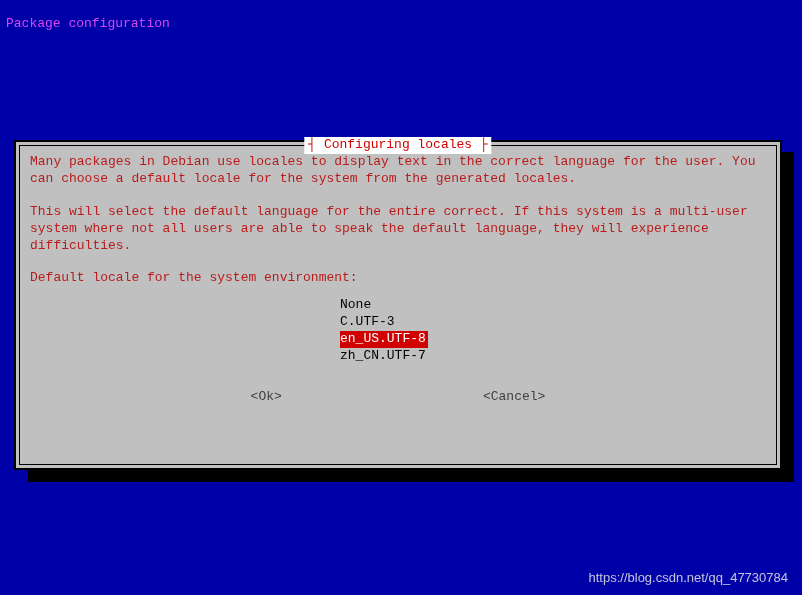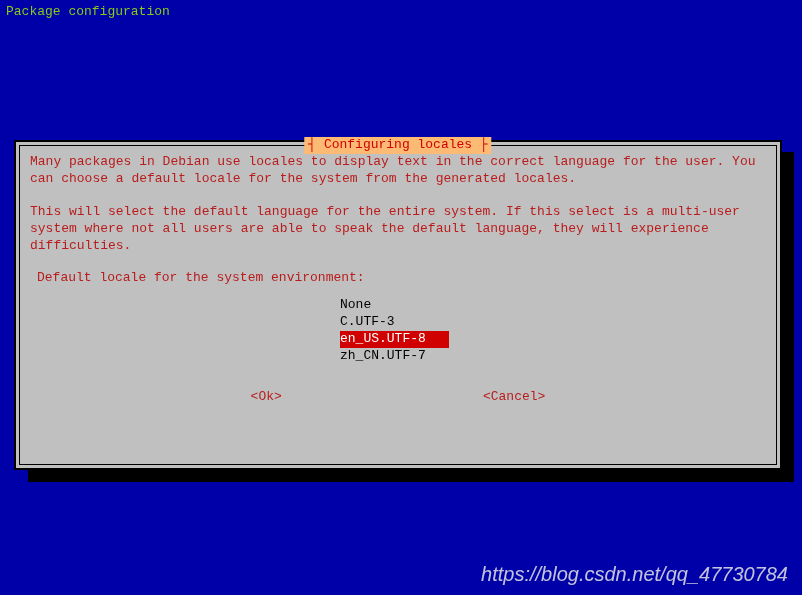--- a/index.html
+++ b/index.html
@@ -7,22 +7,22 @@
     width: 802px;
     height: 595px;
     background: #0000a8;
     font-family: "Courier New", Courier, monospace;
     font-size: 13px;
     line-height: 1.3;
     overflow: hidden;
     position: relative;
   }
   .header {
-    color: #84cc16;
-    padding: 4px 6px;
+    color: #d946ef;
+    padding: 16px 6px;
   }
   .shadow {
     position: absolute;
     left: 28px;
     top: 152px;
     width: 766px;
     height: 330px;
     background: #000000;
   }
   .dialog {
@@ -40,81 +40,80 @@
     height: 100%;
     border: 1px solid #000000;
     position: relative;
     padding: 8px 10px;
   }
   .title {
     position: absolute;
     top: -9px;
     left: 50%;
     transform: translateX(-50%);
-    background: #fdba74;
+    background: #ffffff;
     color: #d00000;
     padding: 0 4px;
     white-space: pre;
   }
   .body-text {
     color: #b91c1c;
     white-space: pre-wrap;
   }
   .para { margin-bottom: 16px; }
-  .prompt { margin-bottom: 10px; margin-left: 7px; }
+  .prompt { margin-bottom: 10px; }
   .options {
     margin-left: 310px;
     margin-bottom: 24px;
   }
   .opt {
     color: #000000;
     display: block;
     white-space: pre;
     cursor: pointer;
     width: fit-content;
   }
   .opt.selected {
     background: #d00000;
     color: #ffffff;
-    padding-right: 23px;
+    padding-right: 2px;
   }
   .buttons {
     display: flex;
     justify-content: space-around;
     padding: 0 120px;
-    color: #b91c1c;
+    color: #404040;
   }
   .btn {
     cursor: pointer;
     white-space: pre;
   }
   .watermark {
     position: absolute;
     bottom: 8px;
     right: 14px;
     color: #e4e4e4;
     font-family: Arial, Helvetica, sans-serif;
-    font-size: 20px;
+    font-size: 13px;
     opacity: 0.85;
-    font-style: italic;
   }
 </style>
 </head>
 <body>
 
 <div class="header">Package configuration</div>
 
 <div class="shadow"></div>
 
 <div class="dialog">
   <div class="inner">
     <div class="title">┤ Configuring locales ├</div>
 
     <div class="body-text para">Many packages in Debian use locales to display text in the correct language for the user. You can choose a default locale for the system from the generated locales.</div>
-    <div class="body-text para">This will select the default language for the entire system. If this select is a multi-user system where not all users are able to speak the default language, they will experience difficulties.</div>
+    <div class="body-text para">This will select the default language for the entire correct. If this system is a multi-user system where not all users are able to speak the default language, they will experience difficulties.</div>
     <div class="body-text prompt">Default locale for the system environment:</div>
 
     <div class="options">
       <span class="opt">None</span>
       <span class="opt">C.UTF-3</span>
       <span class="opt selected">en_US.UTF-8</span>
       <span class="opt">zh_CN.UTF-7</span>
     </div>
 
     <div class="buttons">

